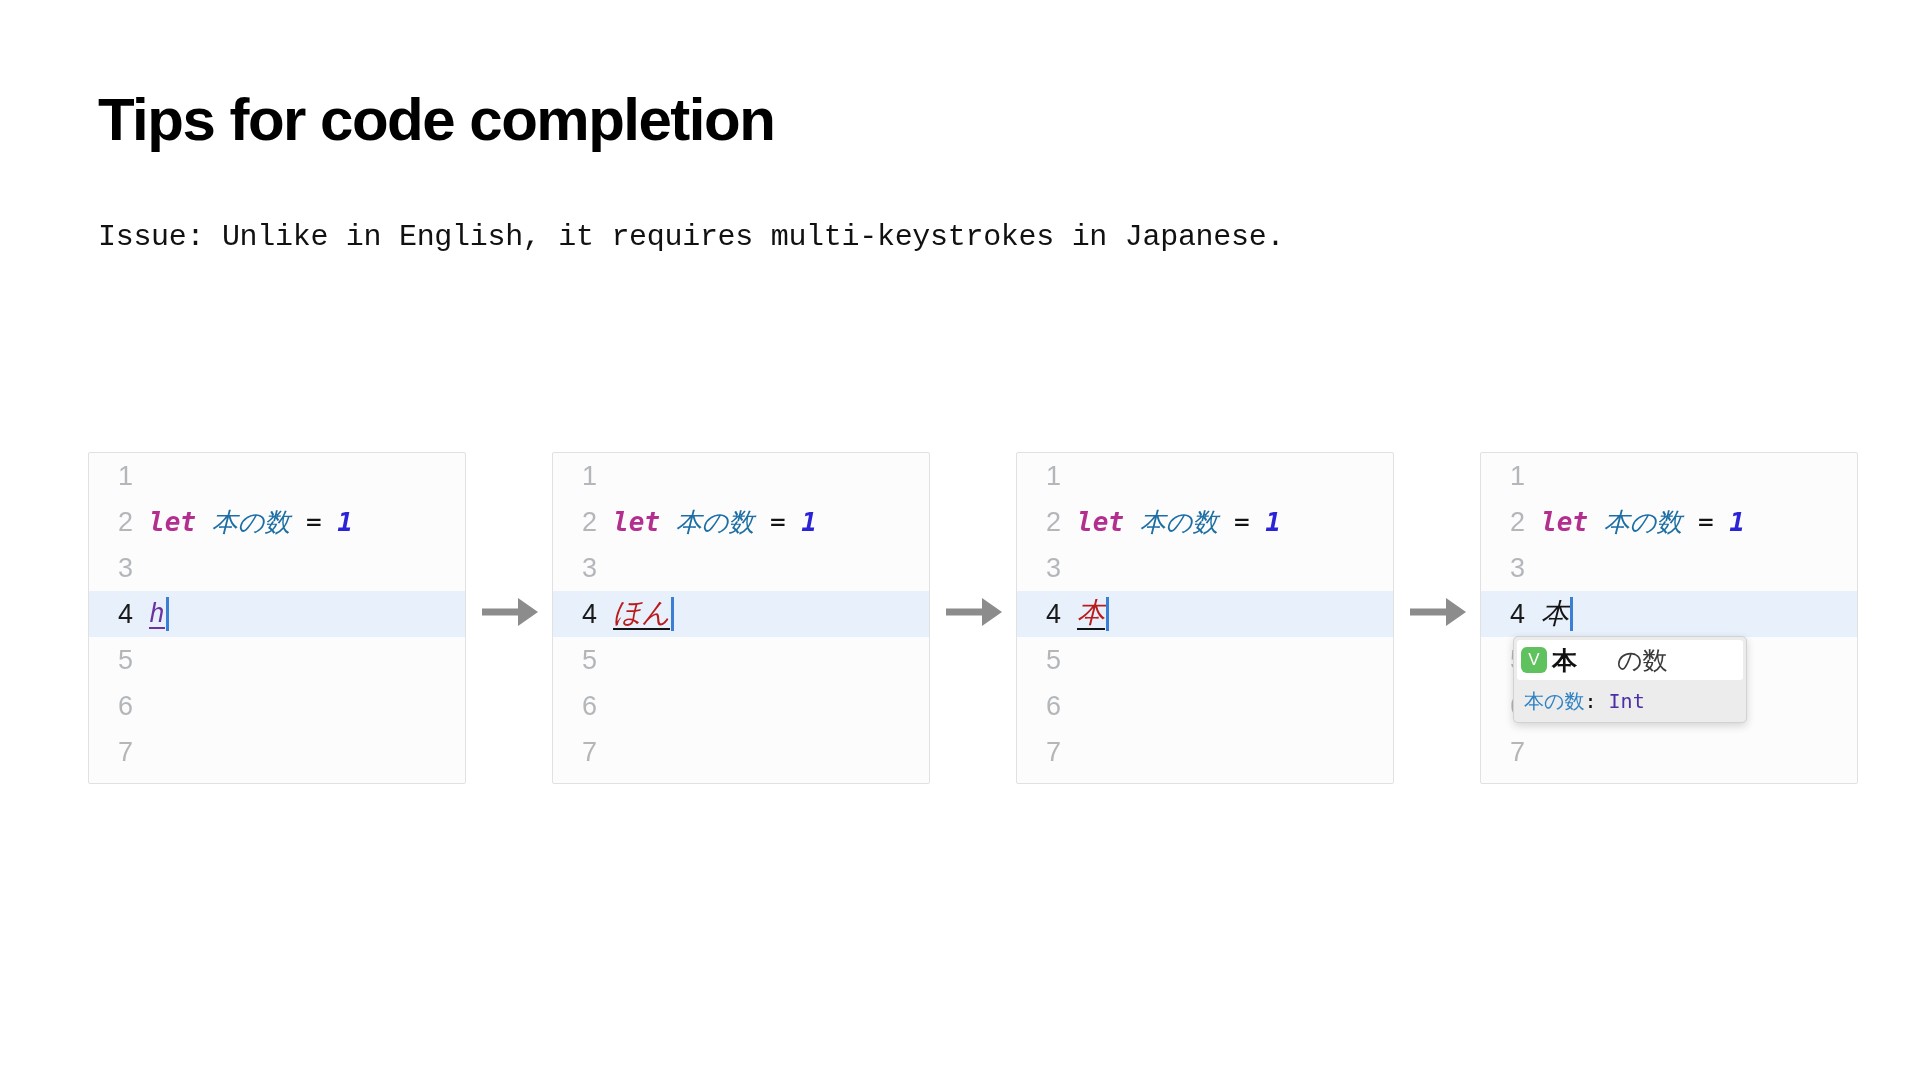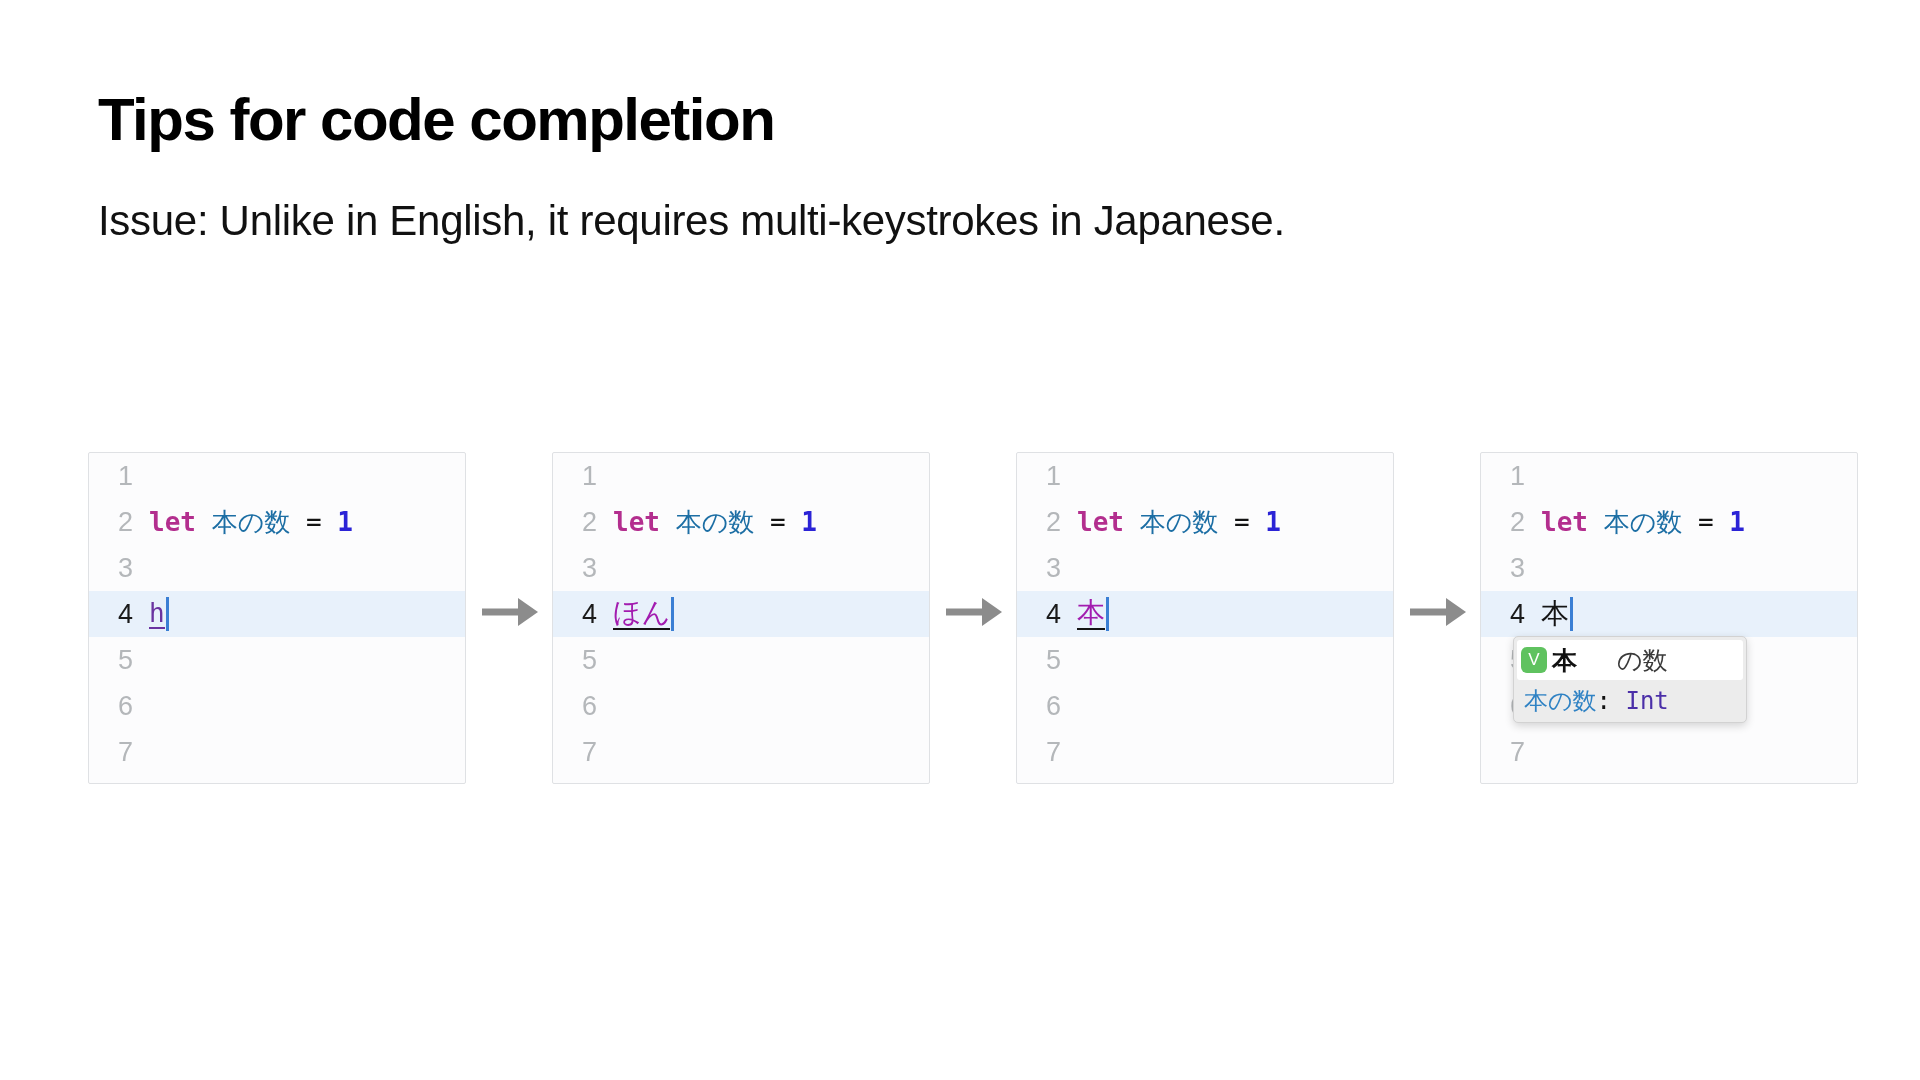--- a/index.html
+++ b/index.html
@@ -25,24 +25,24 @@
     font-weight: 700;
     font-size: 60px;
     line-height: 84px;
     letter-spacing: -1.5px;
     color: #000000;
     white-space: nowrap;
   }
   .slide-subtitle {
     position: absolute;
     left: 98px;
-    top: 196px;
-    font-family: Liberation Sans, sans-serif;
+    top: 212px;
+    font-family: Liberation Mono, monospace;
     font-weight: 400;
-    font-size: 42px;
+    font-size: 30px;
     line-height: 50px;
     letter-spacing: -0.3px;
     color: #111111;
     white-space: nowrap;
   }
 
   
   .flow {
     position: absolute;
     left: 88px;
@@ -108,37 +108,38 @@
     flex: 1 1 auto;
     font-family: "DejaVu Sans Mono", monospace;
     font-size: 26px;
     line-height: 1;
     white-space: pre;
     position: relative;
     display: flex;
     align-items: center;
     padding-left: 6px;
     box-sizing: border-box;
+    font-style: italic;
   }
 
   
   .tok-kw   { color: #b32e8e; font-weight: 700; }
   .tok-id   { color: #1c6ea4; }
   .tok-op   { color: #131313; }
   .tok-num  { color: #2b23d6; font-weight: 700; }
   .tok-plain{ color: #131313; }
 
   
   .composing {
     color: #6a33a0;
     border-bottom: 2px solid #6a33a0;
     padding-bottom: 1px;
   }
   .composing.jp {
-    color: #a21caf;
+    color: #b91c1c;
     border-bottom: 2px solid #141414;
     font-family: "DejaVu Sans", sans-serif;
     font-size: 28px;
   }
   .committed.jp {
     color: #141414;
     font-family: "DejaVu Sans", sans-serif;
     font-size: 28px;
   }
   .caret {
@@ -208,21 +209,21 @@
     font-family: "DejaVu Sans", sans-serif;
     font-size: 25px;
     color: #111111;
     line-height: 1;
     white-space: nowrap;
   }
   .ac-label .matched { font-weight: 700; }
   .ac-label .rest { font-weight: 400; color: #3a3a3a; margin-left: 40px; }
   .ac-detail {
     font-family: "DejaVu Sans Mono", monospace;
-    font-size: 24px;
+    font-size: 20px;
     line-height: 1;
     white-space: nowrap;
     padding-left: 4px;
   }
   .ac-detail .d-name { color: #2f82c4; }
   .ac-detail .d-colon { color: #111111; }
   .ac-detail .d-type { color: #4b2fa8; }
 </style>
 </head>
 <body>

